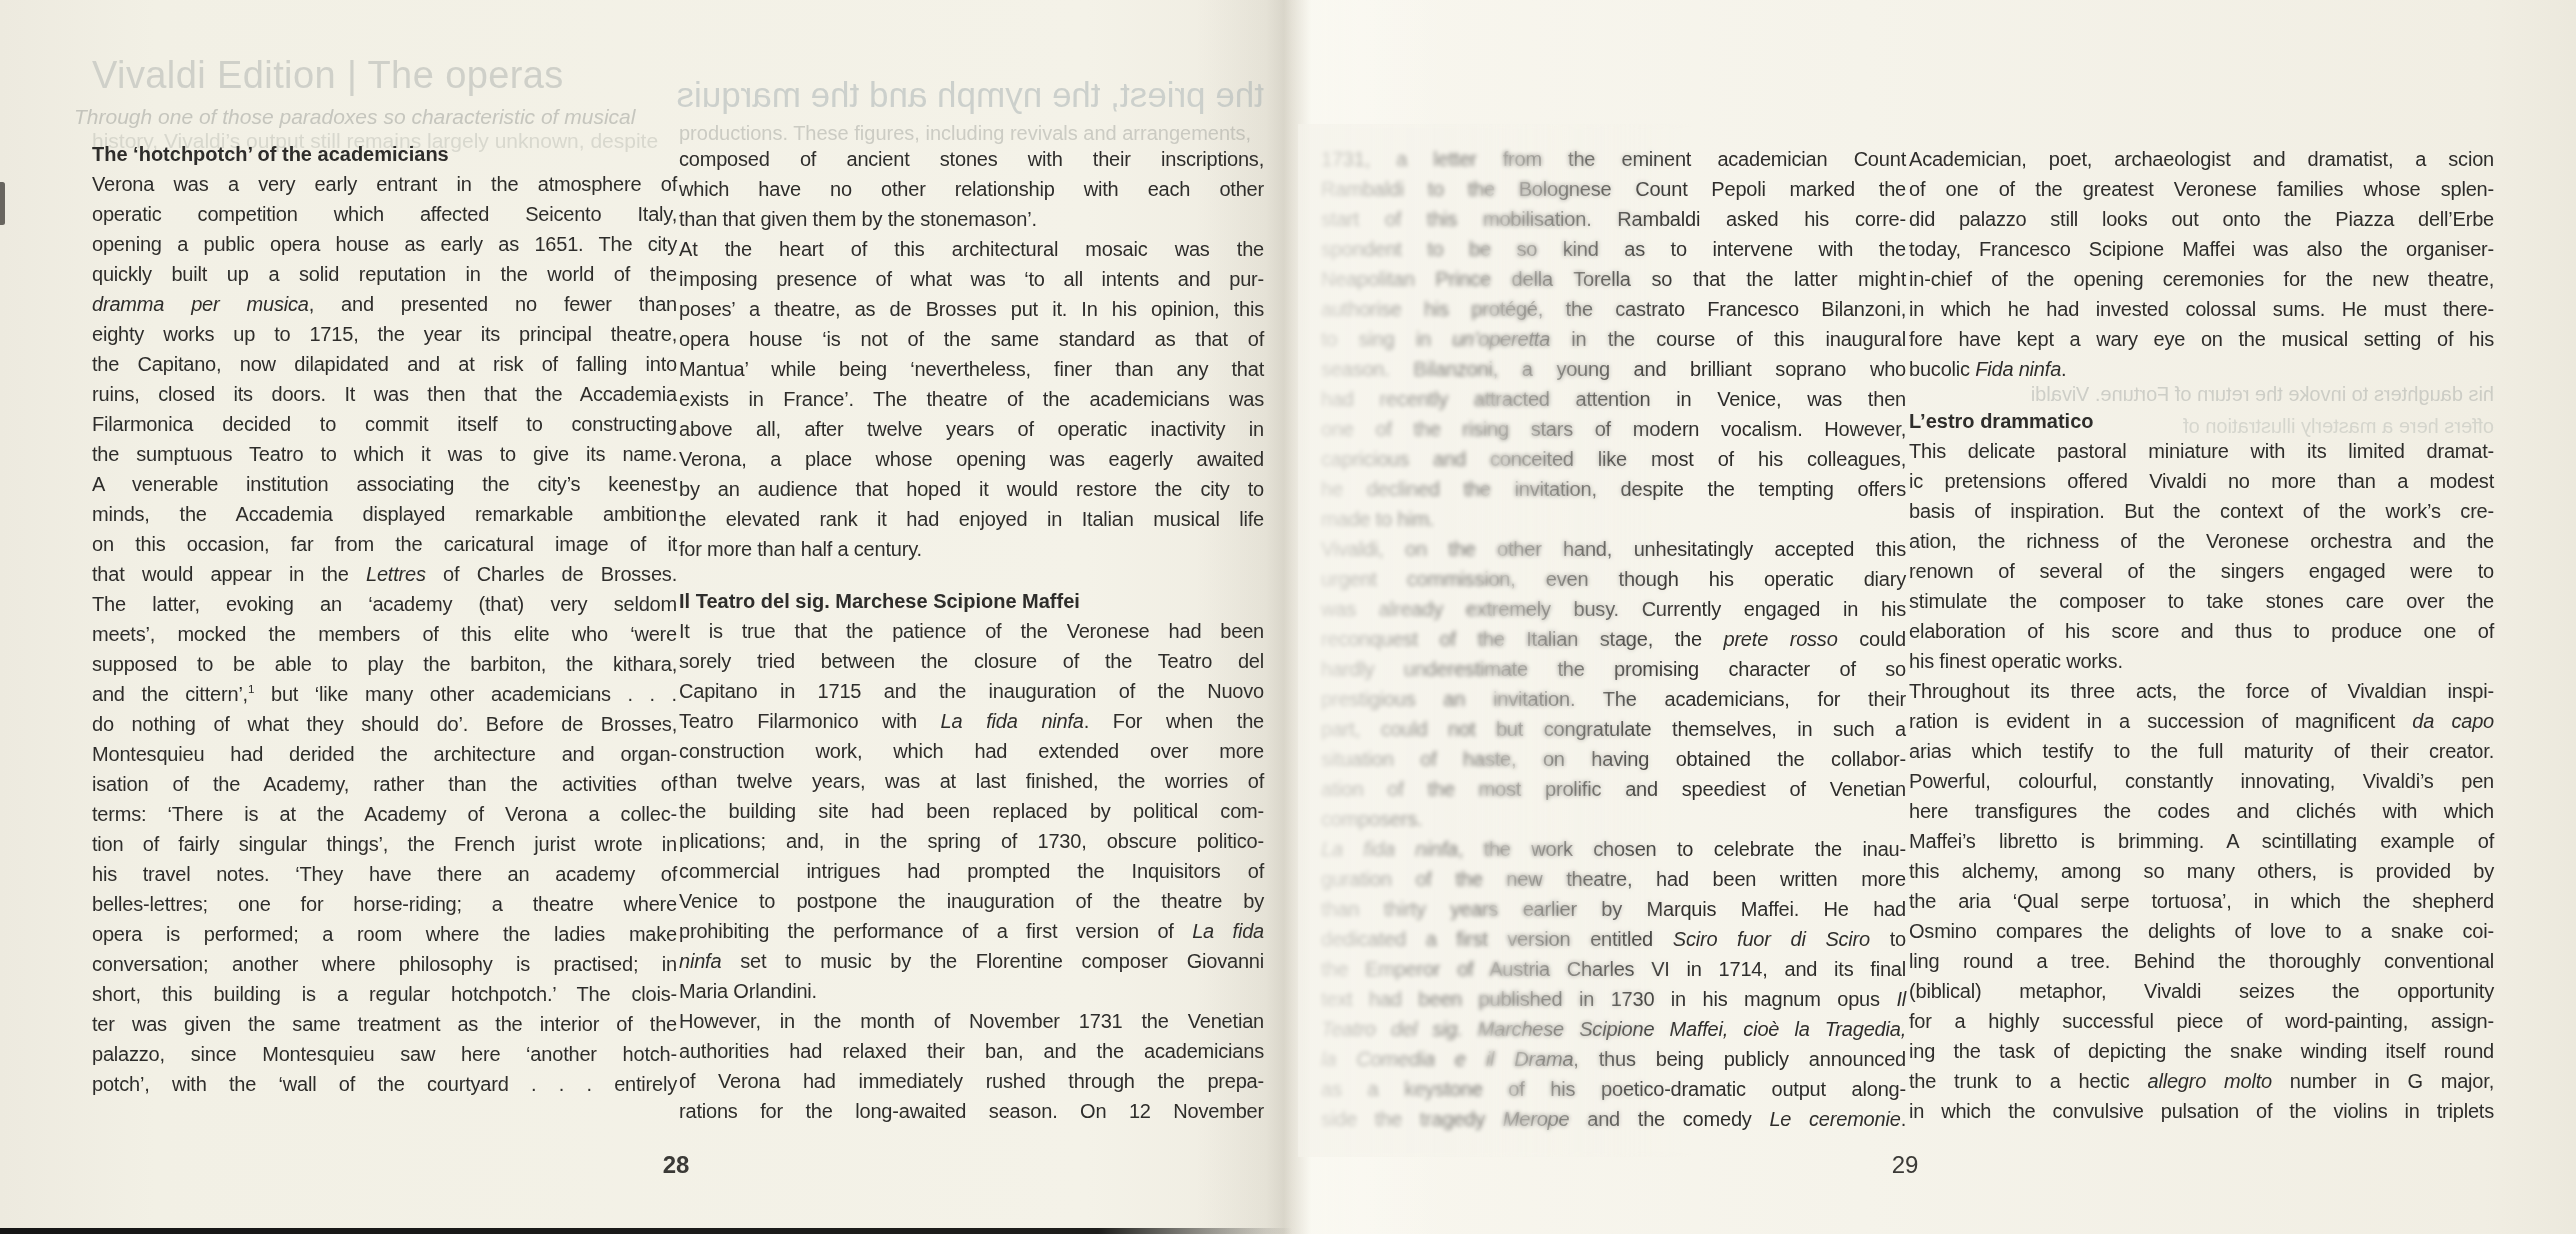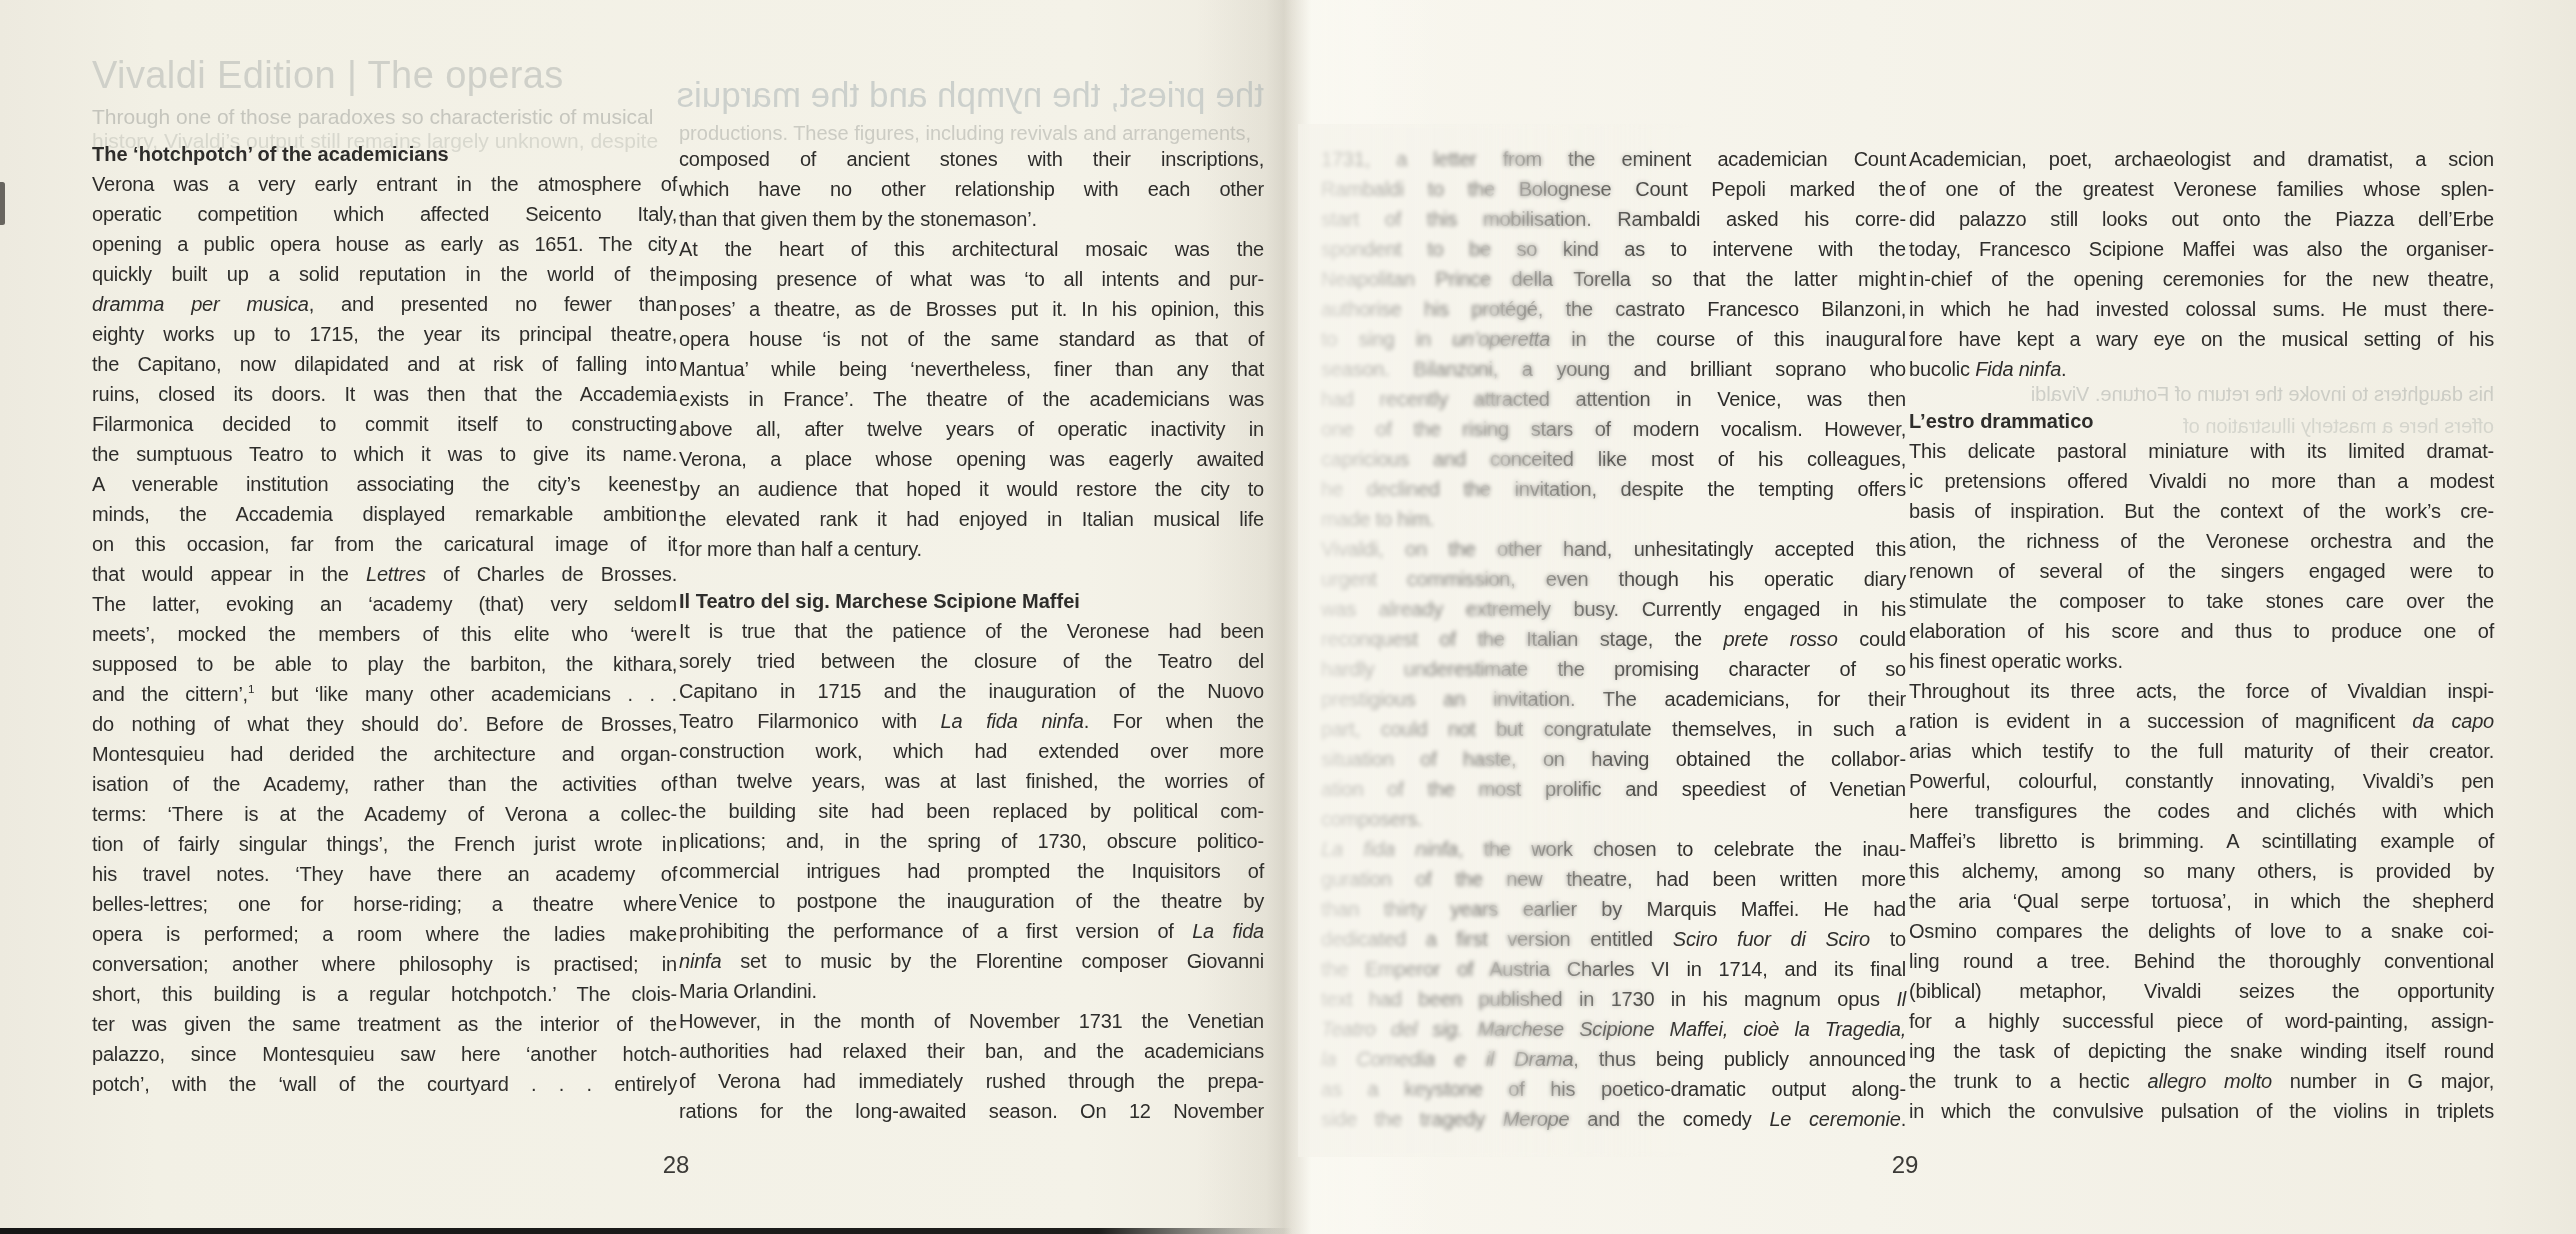--- a/index.html
+++ b/index.html
@@ -22,26 +22,26 @@
   .col4 { left:1909px; top:144px; }
   .ln { white-space:nowrap; letter-spacing:-0.2px; text-align:justify; text-align-last:justify; }
   .ln.short { text-align-last:left; }
   .ln.h { font-weight:700; letter-spacing:0; }
   .blank { height:22px; }
   .ln em { font-style:italic; }
   .ln sup { font-size:11.7px; line-height:0; vertical-align:super; }
   
   .pageno { position:absolute; top:1151px; width:1168px; text-align:center;
             font-size:24px; color:#3b3a37; z-index:2; }
-  .pageno.left  { left:92px; }
+  .pageno.left  { left:92px;font-weight:bold; }
   .pageno.right { left:1321px; }
   
   .ghost { position:absolute; z-index:1; white-space:nowrap; pointer-events:none; }
   .ghost-title { left:92px; top:54px; font-size:38px; letter-spacing:0.4px; color:#cfd0c9; }
-  .ghost-p1 { left:92px; top:105px; font-size:21px; color:rgba(160,163,156,0.55); }
+  .ghost-p1 { left:74px; top:105px; font-size:21px; color:rgba(160,163,156,0.55);font-style:italic; }
   .ghost-p2 { left:92px; top:129px; font-size:21px; color:rgba(165,168,161,0.35); }
   .ghost-c2-wrap { position:absolute; left:674px; top:75px; width:590px; height:49px; overflow:hidden; z-index:1; }
   .ghost-c2-head { font-size:35px; color:#ccd0cc; white-space:nowrap; transform:scaleX(-1); transform-origin:295px 50%; }
   .ghost-c2-line { left:679px; top:122px; font-size:20px; color:rgba(163,166,160,0.5); }
   .ghost-r1 { left:1909px; top:383px; width:585px; font-size:20px; color:rgba(168,172,168,0.5);  transform:scaleX(-1); }
   .ghost-r2 { left:1909px; top:415px; width:585px; font-size:20px; color:rgba(170,174,170,0.4); transform:scaleX(-1); }
   
   .gutter { position:absolute; left:1196px; top:0; width:251px; height:1234px; z-index:4; pointer-events:none;
     background:linear-gradient(to right,rgba(0,0,0,0) 0%,rgba(95,88,70,0.07) 28%,rgba(95,88,70,0.16) 35%,rgba(110,102,84,0.10) 38%,rgba(255,255,250,0.55) 46%,rgba(255,255,250,0.28) 64%,rgba(0,0,0,0) 100%); }
   .col3-blur { position:absolute; left:1298px; top:124px; width:393px; height:1033px; z-index:5; pointer-events:none;

